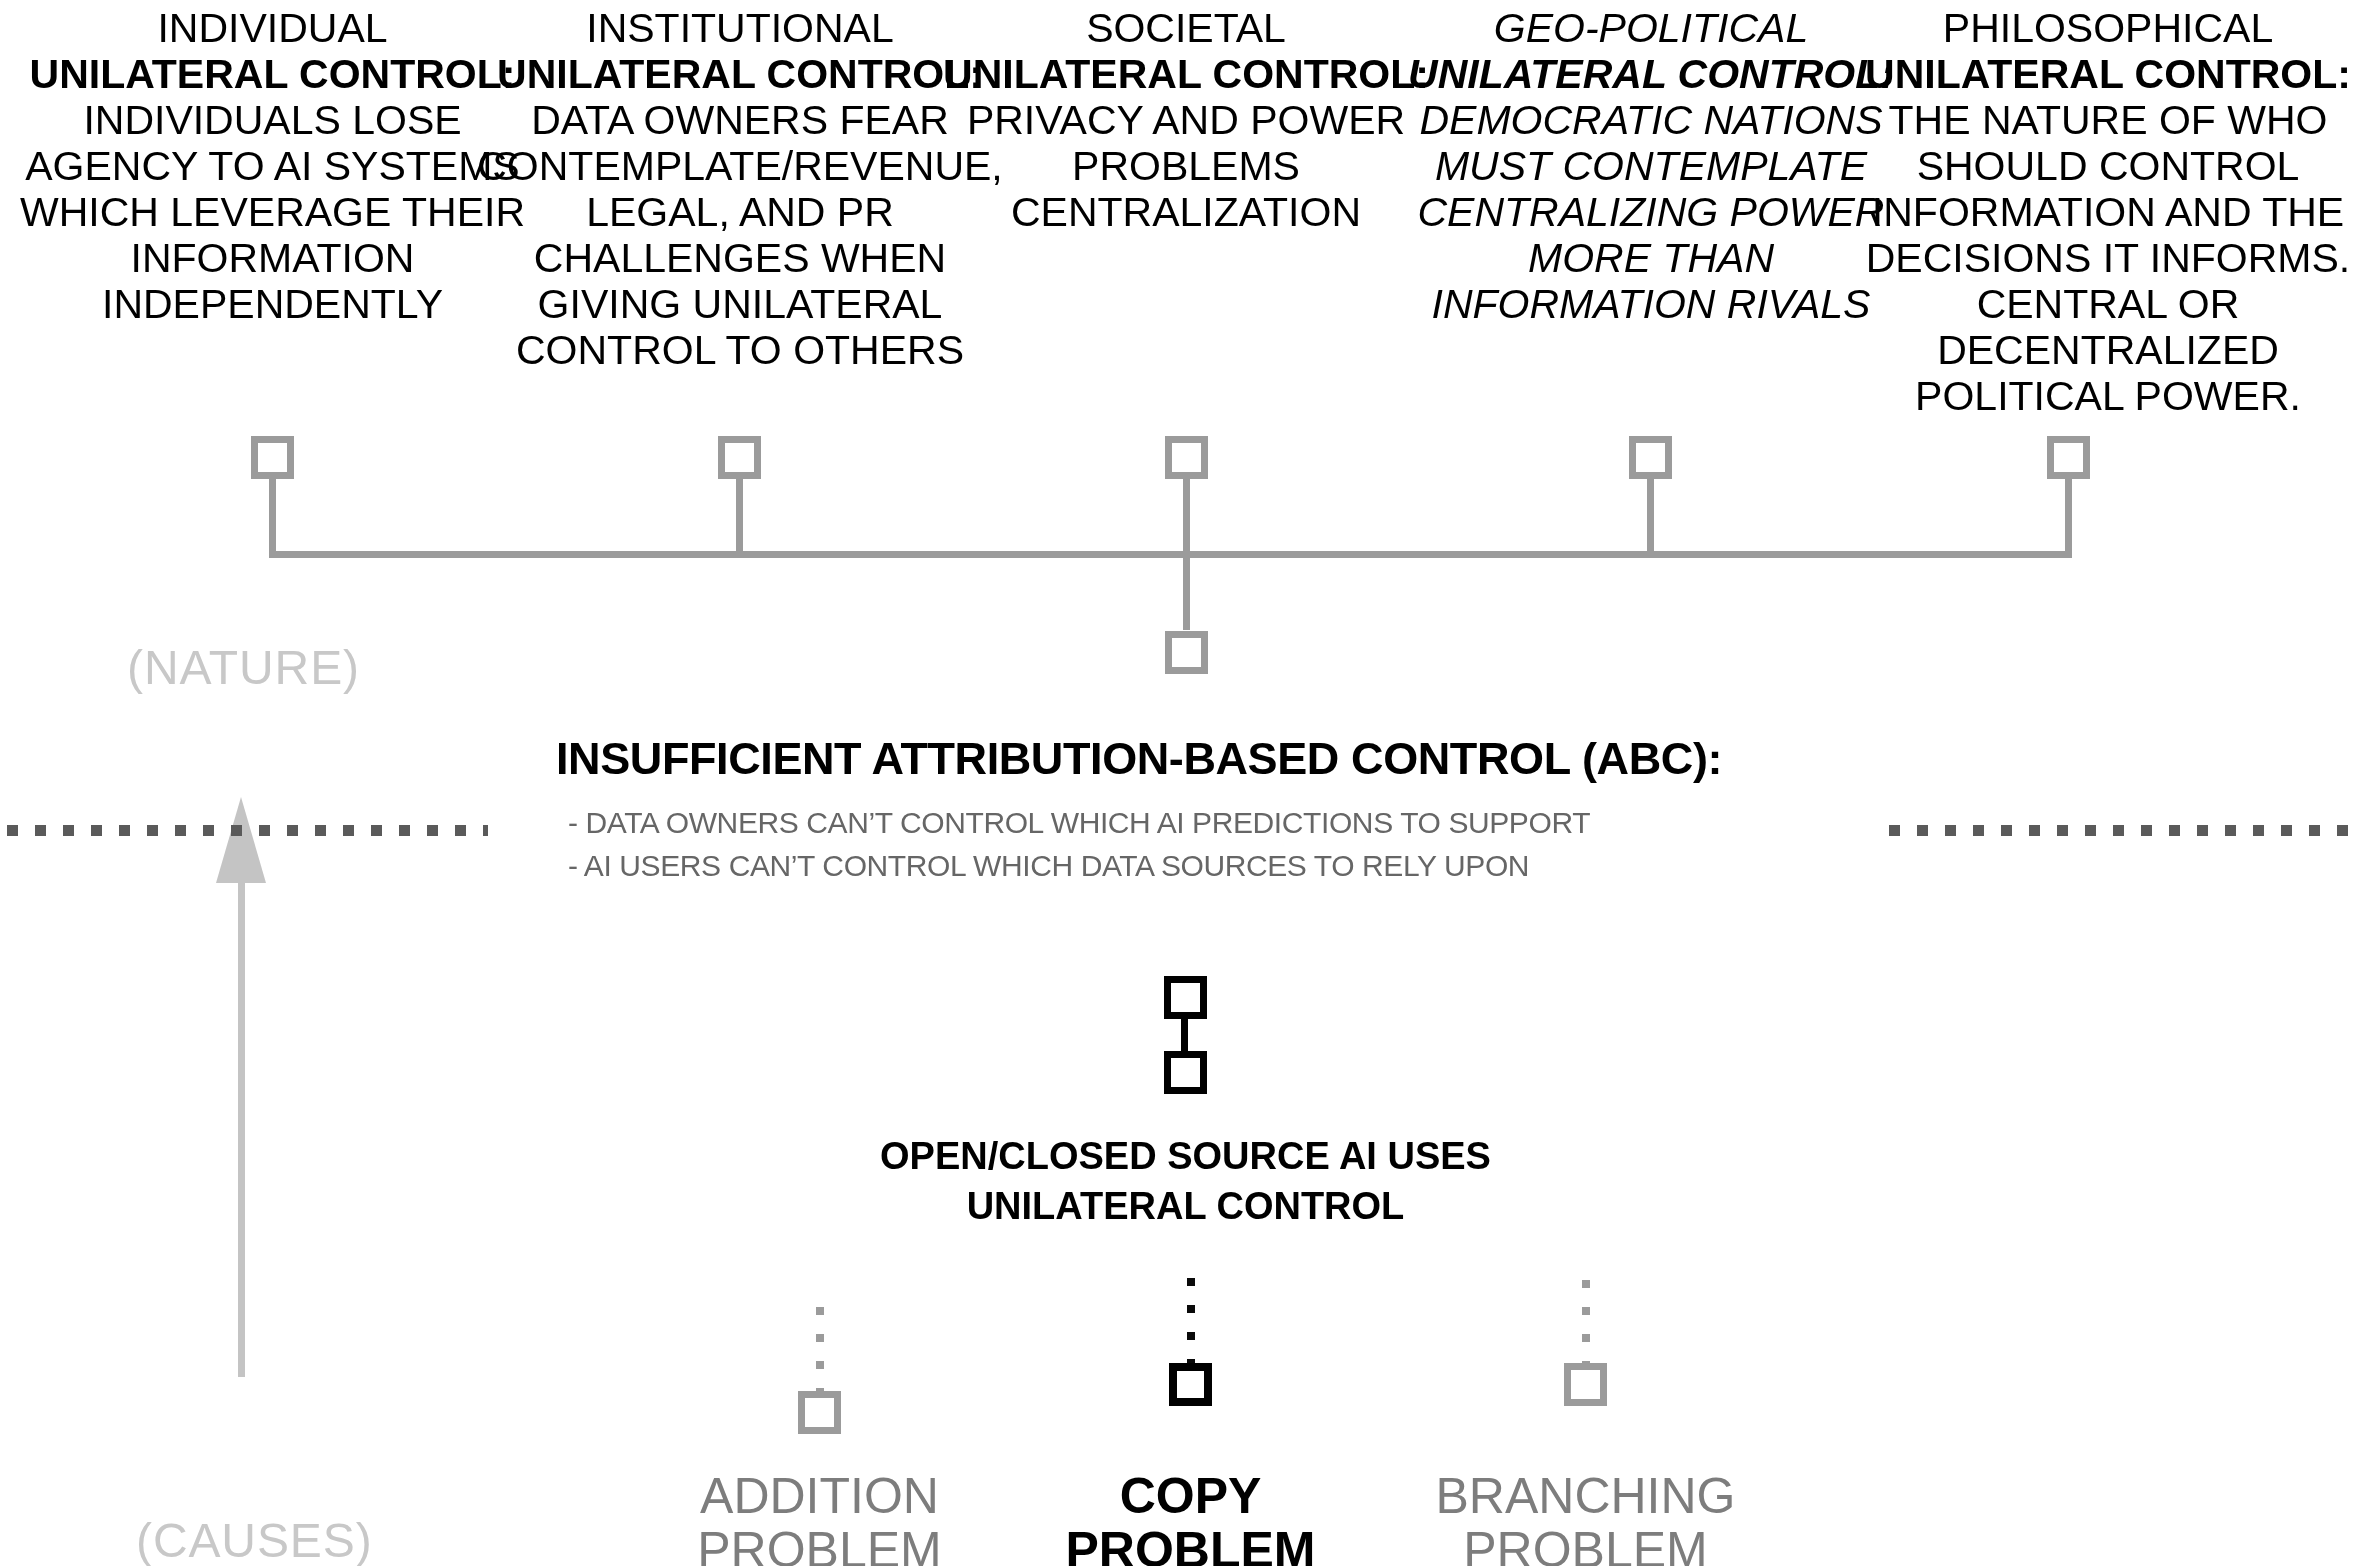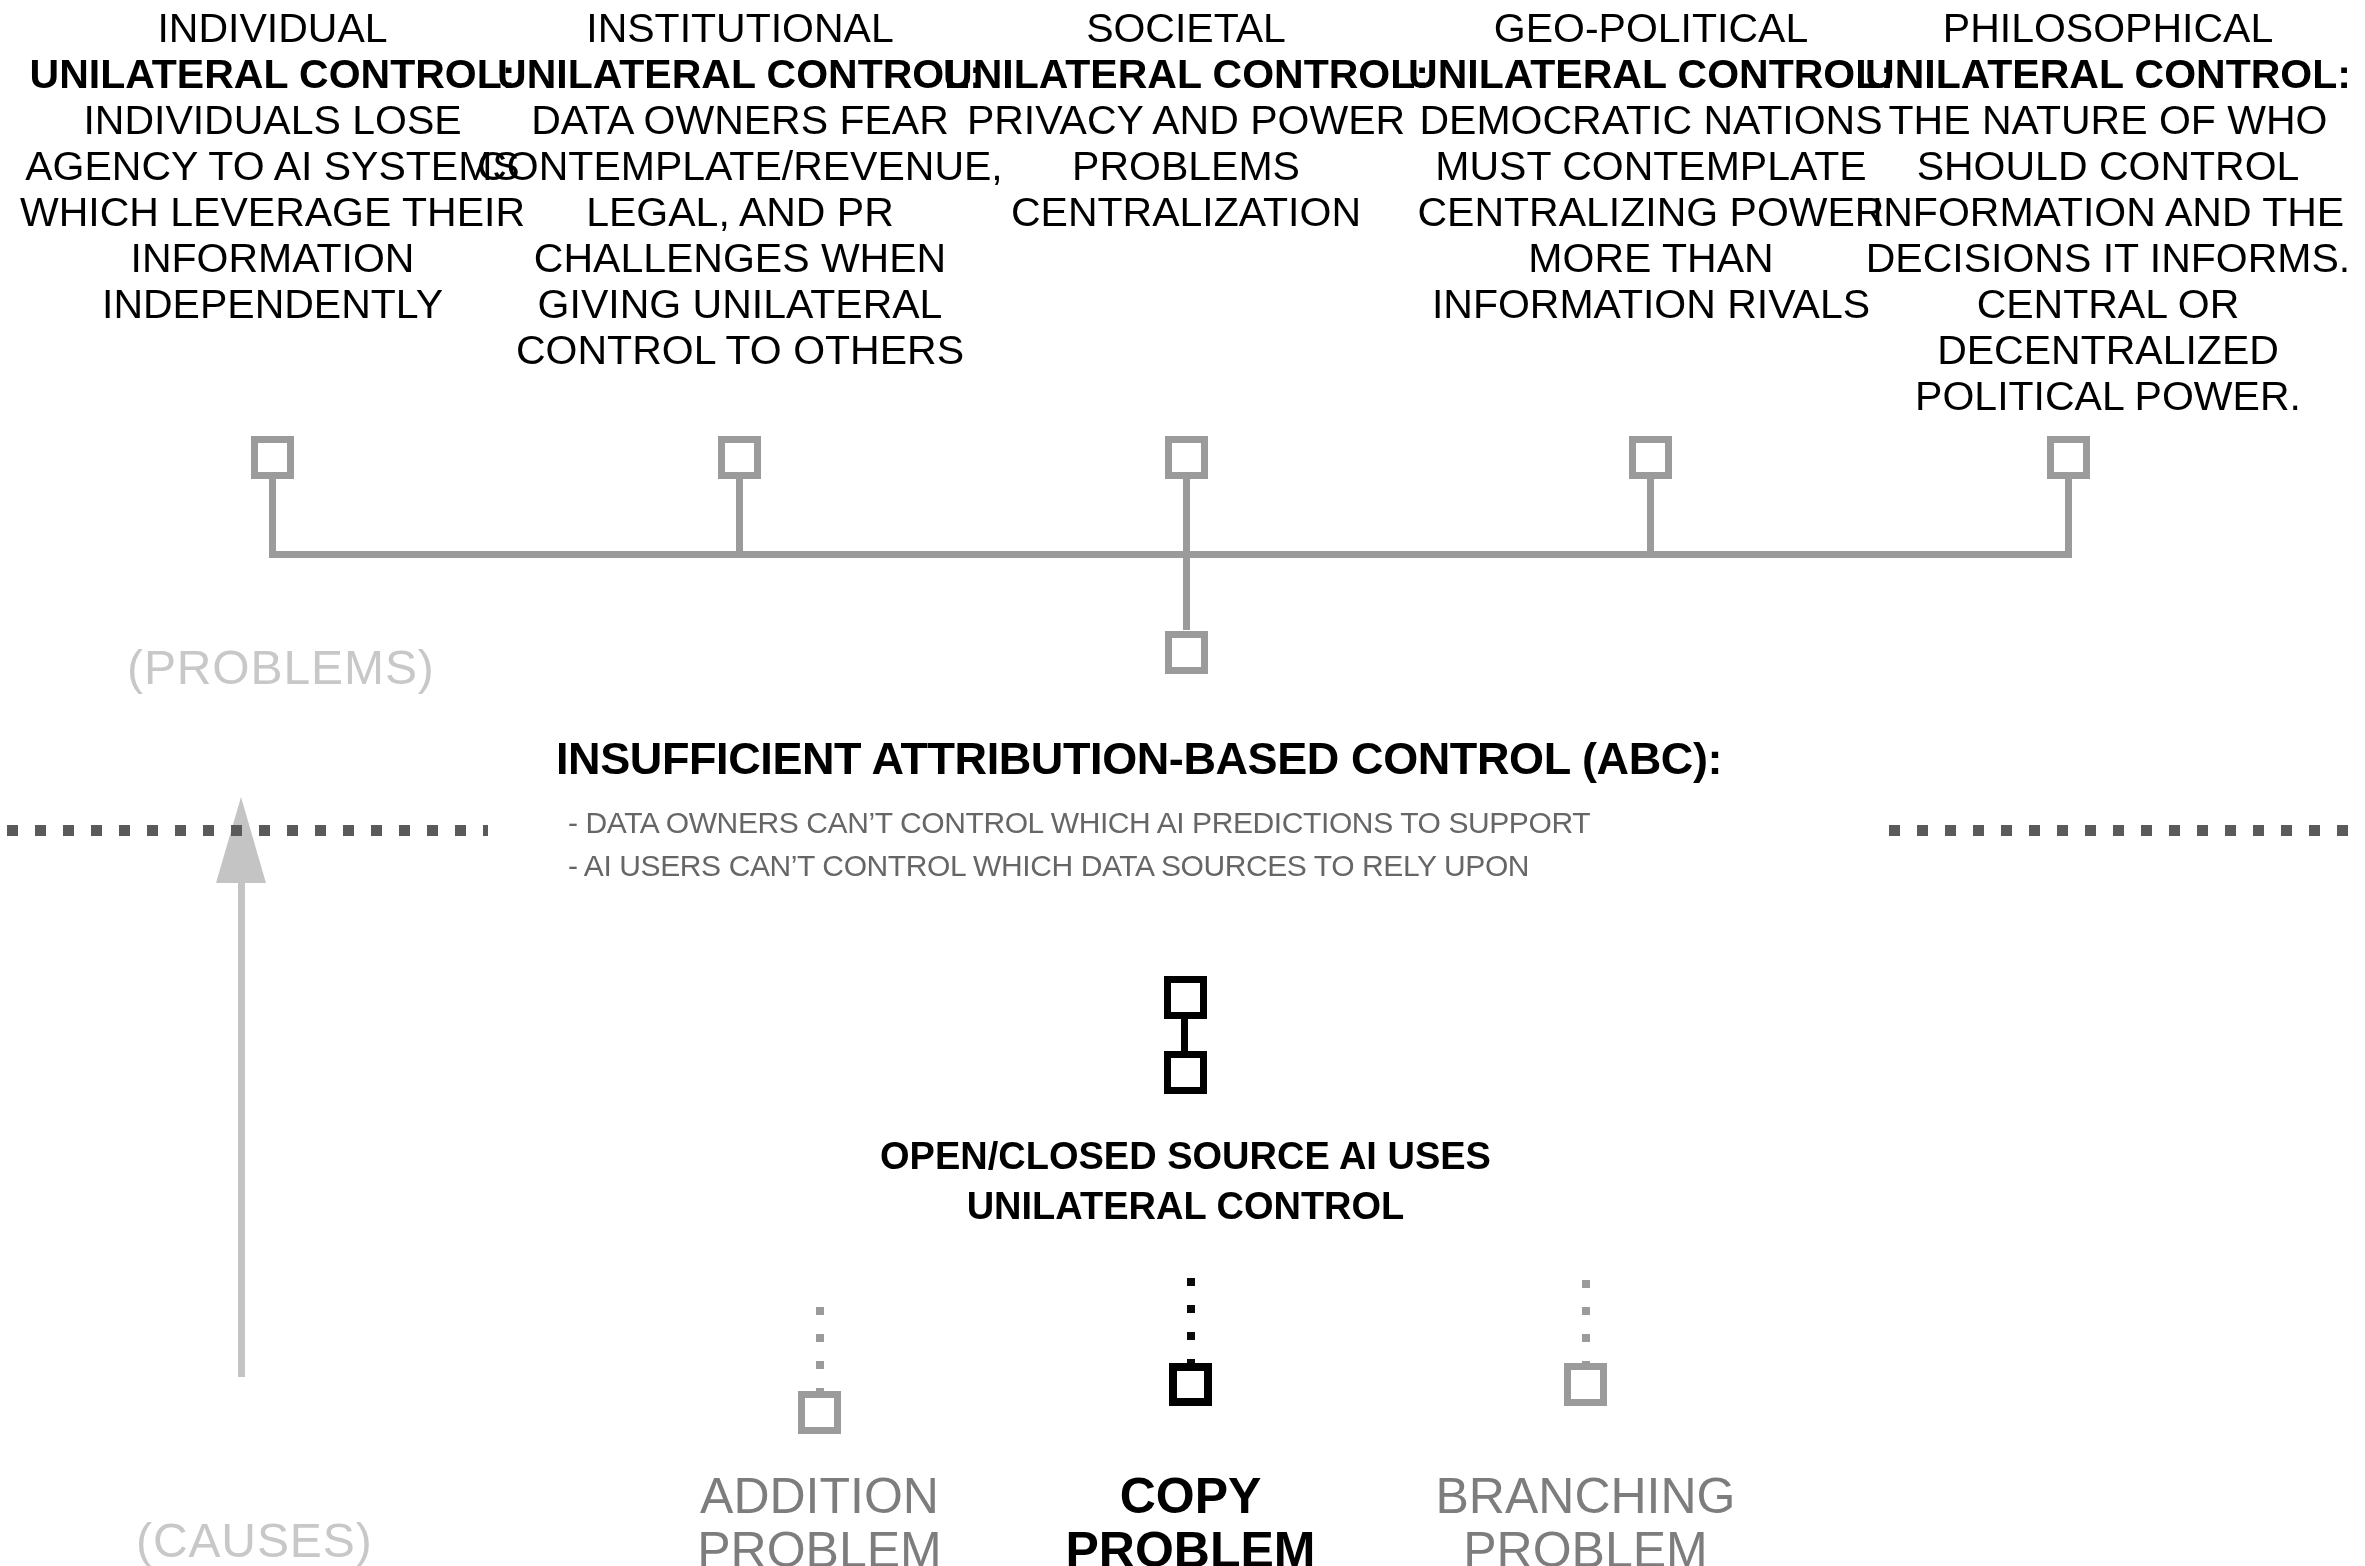--- a/index.html
+++ b/index.html
@@ -72,21 +72,21 @@
         <div>GIVING UNILATERAL</div>
         <div>CONTROL TO OTHERS</div>
       </div>
       <div class="effect-col" style="left: 909px;">
         <div>SOCIETAL</div>
         <div class="bold">UNILATERAL CONTROL:</div>
         <div>PRIVACY AND POWER</div>
         <div>PROBLEMS</div>
         <div>CENTRALIZATION</div>
       </div>
-      <div class="effect-col" style="left: 1374px;">
+      <div class="effect-col" style="left: 1374px; font-style: italic;">
         <div>GEO-POLITICAL</div>
         <div class="bold">UNILATERAL CONTROL:</div>
         <div>DEMOCRATIC NATIONS</div>
         <div>MUST CONTEMPLATE</div>
         <div>CENTRALIZING POWER</div>
         <div>MORE THAN</div>
         <div>INFORMATION RIVALS</div>
       </div>
       <div class="effect-col" style="left: 1831px;">
         <div>PHILOSOPHICAL</div>
@@ -110,21 +110,21 @@
       <div class="sq gray" style="left: 718px; top: 436px;"></div>
       <div class="vline" style="left: 736px; top: 479px; height: 72px;"></div>
       <div class="sq gray" style="left: 1165px; top: 436px;"></div>
       <div class="vline" style="left: 1183px; top: 479px; height: 72px;"></div>
       <div class="sq gray" style="left: 1629px; top: 436px;"></div>
       <div class="vline" style="left: 1647px; top: 479px; height: 72px;"></div>
       <div class="sq gray" style="left: 2047px; top: 436px;"></div>
       <div class="vline" style="left: 2065px; top: 479px; height: 72px;"></div>
     </div>
 
-  <div class="side-label" style="left:127px;top:640px;">(PROBLEMS)</div>
+  <div class="side-label" style="left:127px;top:640px;">(NATURE)</div>
   <div class="side-label" style="left:136px;top:1479px;margin-top:34px;">(CAUSES)</div>
 
   <div class="arrow-head"></div>
   <div class="arrow-shaft"></div>
 
   <div class="dotted-h" style="left:7.1px;width:481px;"></div>
   <div class="dotted-h" style="left:1889px;width:472px;"></div>
 
   <div class="abc-title">INSUFFICIENT ATTRIBUTION-BASED CONTROL (ABC):</div>
   <div class="abc-bullet" style="top:806px;">- DATA OWNERS CAN’T CONTROL WHICH AI PREDICTIONS TO SUPPORT</div>

